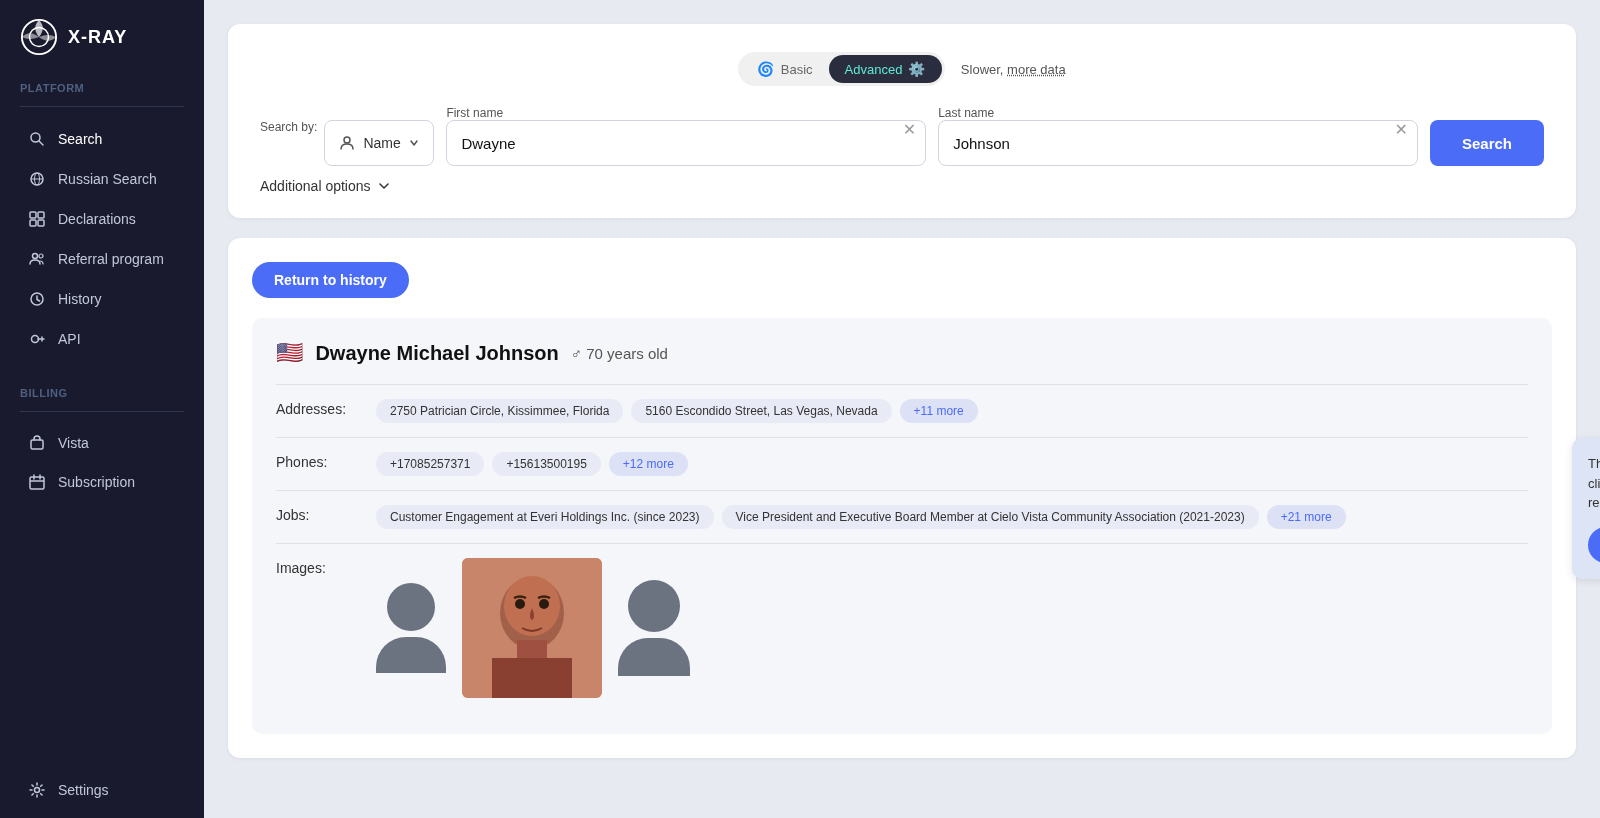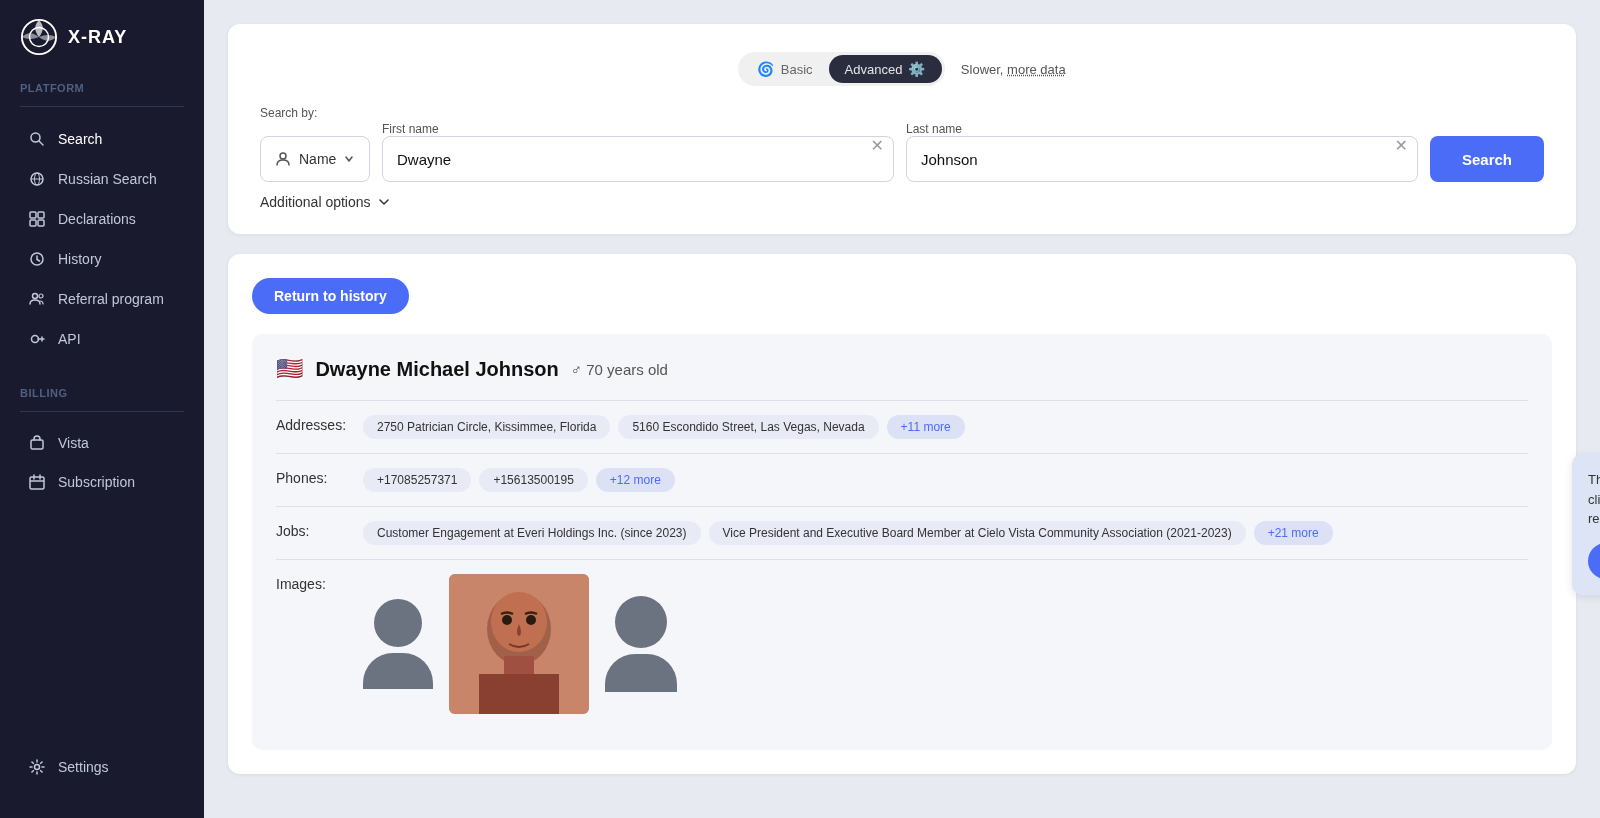--- a/index.html
+++ b/index.html
@@ -55,21 +55,21 @@
       margin: 1px 8px;
       color: #c0c8d8;
       font-size: 14px;
       font-weight: 500;
       transition: background 0.15s;
     }
     .sidebar-item.active { color: #fff; }
     .sidebar-item-icon { width: 18px; height: 18px; display: flex; align-items: center; justify-content: center; flex-shrink: 0; }
 
     .sidebar-spacer { flex: 1; }
-    .sidebar-bottom { padding-bottom: 31px; }
+    .sidebar-bottom { padding-bottom: 8px; }
 
     
     .main-content {
       flex: 1;
       overflow-y: auto;
       padding: 24px 24px;
       background: #e8eaf2;
     }
 
     
@@ -103,41 +103,41 @@
       border-radius: 16px;
       font-size: 13px;
       font-weight: 500;
       cursor: pointer;
       border: none;
       background: transparent;
       color: #666;
     }
     .mode-btn.active {
       background: #2a2d3e;
-      color: #e5e5e5;
+      color: #5eead4;
       justify-content: flex-end;
     }
     .mode-icon { font-size: 14px; }
     .slower-text {
       margin-left: 16px;
       font-size: 13px;
       color: #555;
     }
     .slower-text u { text-decoration: underline dotted; }
 
     .search-inputs-row {
       display: flex;
       align-items: flex-end;
       gap: 12px;
       margin-bottom: 12px;
     }
     .search-by-group {
       display: flex;
-      flex-direction: column;
-      gap: 16px;
+      flex-direction: row;
+      gap: 7px;
     }
     .input-label {
       font-size: 12px;
       color: #555;
       font-weight: 500;
     }
     .search-by-btn {
       display: flex;
       align-items: center;
       gap: 8px;
@@ -245,21 +245,21 @@
       color: #111;
     }
     .flag-emoji { font-size: 22px; }
     .gender-age { font-size: 15px; color: #555; font-weight: 400; }
 
     .profile-row {
       display: flex;
       align-items: flex-start;
       padding: 14px 0;
       border-top: 1px solid #dde0e8;
-      gap: 7px;
+      gap: 20px;
     }
     .profile-row:first-of-type { border-top: none; }
     .row-label {
       font-size: 14px;
       color: #333;
       font-weight: 500;
       min-width: 80px;
       padding-top: 2px;
     }
     .tags-wrap {
@@ -390,36 +390,36 @@
           <rect x="9" y="1" width="6" height="6" rx="1" stroke="#c0c8d8" stroke-width="1.5"></rect>
           <rect x="1" y="9" width="6" height="6" rx="1" stroke="#c0c8d8" stroke-width="1.5"></rect>
           <rect x="9" y="9" width="6" height="6" rx="1" stroke="#c0c8d8" stroke-width="1.5"></rect>
         </svg>
     </div>
     <span>Declarations</span>
   </div>
   <div class="sidebar-item">
     <div class="sidebar-item-icon">
       <svg width="16" height="16" viewBox="0 0 16 16" fill="none">
-          <circle cx="8" cy="8" r="6" stroke="#c0c8d8" stroke-width="1.5"></circle>
-          <path d="M8 5V8.5L10.5 10" stroke="#c0c8d8" stroke-width="1.5" stroke-linecap="round"></path>
-        </svg>
-    </div>
-    <span>History</span>
-  </div>
-  <div class="sidebar-item">
-    <div class="sidebar-item-icon">
-      <svg width="16" height="16" viewBox="0 0 16 16" fill="none">
           <circle cx="6" cy="5" r="2.5" stroke="#c0c8d8" stroke-width="1.5"></circle>
           <path d="M1 13c0-3 2-4 5-4s5 1 5 4" stroke="#c0c8d8" stroke-width="1.5" stroke-linecap="round"></path>
           <circle cx="12" cy="5" r="2" stroke="#c0c8d8" stroke-width="1.2"></circle>
           <path d="M14 13c0-2-1-3-3-3" stroke="#c0c8d8" stroke-width="1.2" stroke-linecap="round"></path>
         </svg>
     </div>
     <span>Referral program</span>
+  </div>
+  <div class="sidebar-item">
+    <div class="sidebar-item-icon">
+      <svg width="16" height="16" viewBox="0 0 16 16" fill="none">
+          <circle cx="8" cy="8" r="6" stroke="#c0c8d8" stroke-width="1.5"></circle>
+          <path d="M8 5V8.5L10.5 10" stroke="#c0c8d8" stroke-width="1.5" stroke-linecap="round"></path>
+        </svg>
+    </div>
+    <span>History</span>
   </div>
   <div class="sidebar-item">
     <div class="sidebar-item-icon">
       <svg width="16" height="16" viewBox="0 0 16 16" fill="none">
           <circle cx="6" cy="8" r="3.5" stroke="#c0c8d8" stroke-width="1.5"></circle>
           <path d="M9 8h6M13 6v4" stroke="#c0c8d8" stroke-width="1.5" stroke-linecap="round"></path>
         </svg>
     </div>
     <span>API</span>
   </div>

